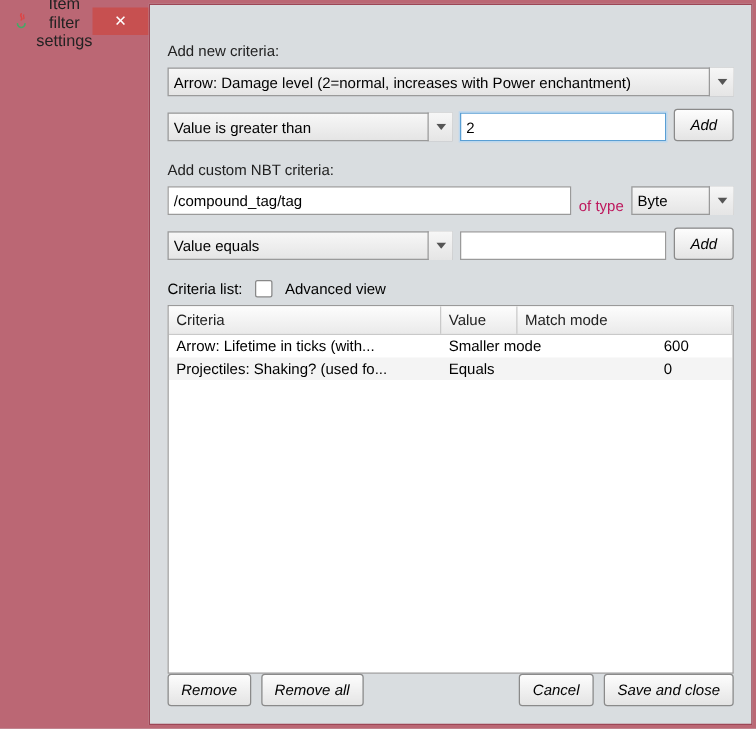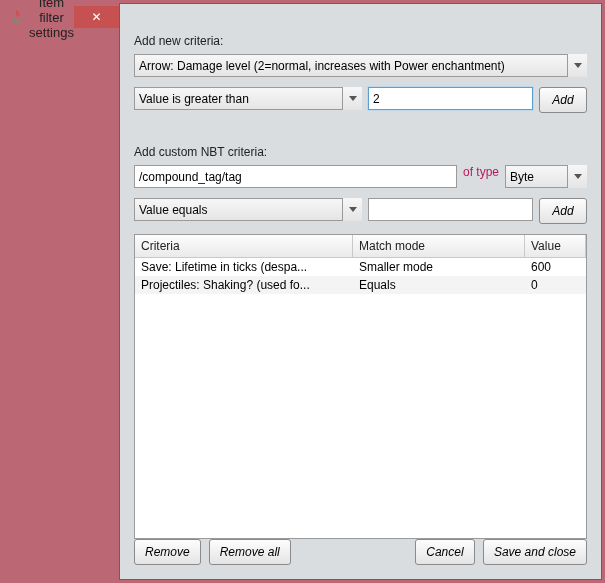--- a/index.html
+++ b/index.html
@@ -8,21 +8,21 @@
 .titlebar { height: 28px; display: flex; align-items: center; padding: 0 0 0 6px; color: #222; }
 .titlebar .icon { width: 16px; height: 16px; margin-right: 4px; display:flex; align-items:center; justify-content:center;}
 .titlebar .title { flex: 1; text-align: center; font-size: 13px; }
 .titlebar .btns { display: flex; }
 .titlebar .btn { width: 45px; height: 22px; display: flex; align-items: center; justify-content: center; }
 .titlebar .close { background: #c75050; color: #fff; }
 .content { flex: 1; background: #d9dde0; border: 1px solid #9c4656; padding: 30px 14px 14px 14px; display: flex; flex-direction: column; }
 .label { color: #222; margin-bottom: 6px; }
 select, input[type=text] { height: 23px; border: 1px solid #9a9a9a; background: #fff; padding: 2px 4px; }
 select { background: linear-gradient(#f7f7f7,#e5e5e5); }
-.row { display: flex; gap: 6px; margin-bottom: 10px; align-items: flex-start; }
+.row { display: flex; gap: 6px; margin-bottom: 10px; align-items: flex-end; }
 .combo { position: relative; display: flex; }
 .combo select { width: 100%; appearance: none; -webkit-appearance:none; padding-right: 22px; }
 .combo .arrow { position: absolute; right: 0; top: 0; width: 20px; height: 23px; border-left: 1px solid #9a9a9a; display:flex; align-items:center; justify-content:center; background: linear-gradient(#f7f7f7,#e5e5e5); pointer-events:none; }
 .btn-std { height: 26px; min-width: 60px; padding: 0 10px; background: linear-gradient(#fdfdfd,#e4e4e4); border: 1px solid #8a8a8a; border-radius: 3px; cursor:pointer;font-style:italic; }
 .btn-std.small { min-width: 48px; }
 .focus-input { border: 1px solid #5a9fd4 !important; outline: 1px solid #bcd8ef; }
 .criteria-head { display: flex; align-items: center; gap: 10px; margin-bottom: 6px; }
 .chk { width: 14px; height: 14px; border: 1px solid #888; background: #fff; border-radius: 2px; }
 .table-wrap { flex: 1; border: 1px solid #9a9a9a; background: #fff; display:flex; flex-direction:column; overflow:hidden;justify-content:flex-end; }
 .thead { display:flex; background: linear-gradient(#fdfdfd,#eaeaea); border-bottom: 1px solid #c9c9c9; }
@@ -79,21 +79,21 @@
         <span class="arrow">
             <svg width="8" height="5">
               <path d="M0 0 L4 5 L8 0 Z" fill="#555"></path>
             </svg>
           </span>
       </div>
       <input type="text" class="focus-input" style="flex: 1 1 0%;" value="2">
       <button class="btn-std small">Add</button>
     </div>
 
-    <div class="label" style="margin-top:22px">Add custom NBT criteria:</div>
+    <div class="label" style="margin-top:6px">Add custom NBT criteria:</div>
     <div class="row">
       <input type="text" style="flex: 1 1 0%;" value="/compound_tag/tag">
       <span class="oftype">of type</span>
       <div class="combo" style="width:82px">
         <select><option>Byte</option></select>
         <span class="arrow">
             <svg width="8" height="5">
               <path d="M0 0 L4 5 L8 0 Z" fill="#555"></path>
             </svg>
           </span>
@@ -105,30 +105,35 @@
         <span class="arrow">
             <svg width="8" height="5">
               <path d="M0 0 L4 5 L8 0 Z" fill="#555"></path>
             </svg>
           </span>
       </div>
       <input type="text" style="flex: 1 1 0%;" value="">
       <button class="btn-std small">Add</button>
     </div>
 
+    <div class="criteria-head" style="margin-top:6px">
+      <span>Criteria list:</span>
+      <span class="chk"></span>
+      <span>Advanced view</span>
+    </div>
 
     <div class="table-wrap">
       <div class="thead">
         <div class="th col1">Criteria</div>
+        <div class="th col3">Value</div>
         <div class="th col2">Match mode</div>
-        <div class="th col3">Value</div>
       </div>
       <div class="tbody">
         <div class="tr">
-          <div class="td col1">Save: Lifetime in ticks (despa...</div>
+          <div class="td col1">Arrow: Lifetime in ticks (with...</div>
           <div class="td col2">Smaller mode</div>
           <div class="td col3">600</div>
         </div>
         <div class="tr">
           <div class="td col1">Projectiles: Shaking? (used fo...</div>
           <div class="td col2">Equals</div>
           <div class="td col3">0</div>
         </div>
       </div>
     </div>

